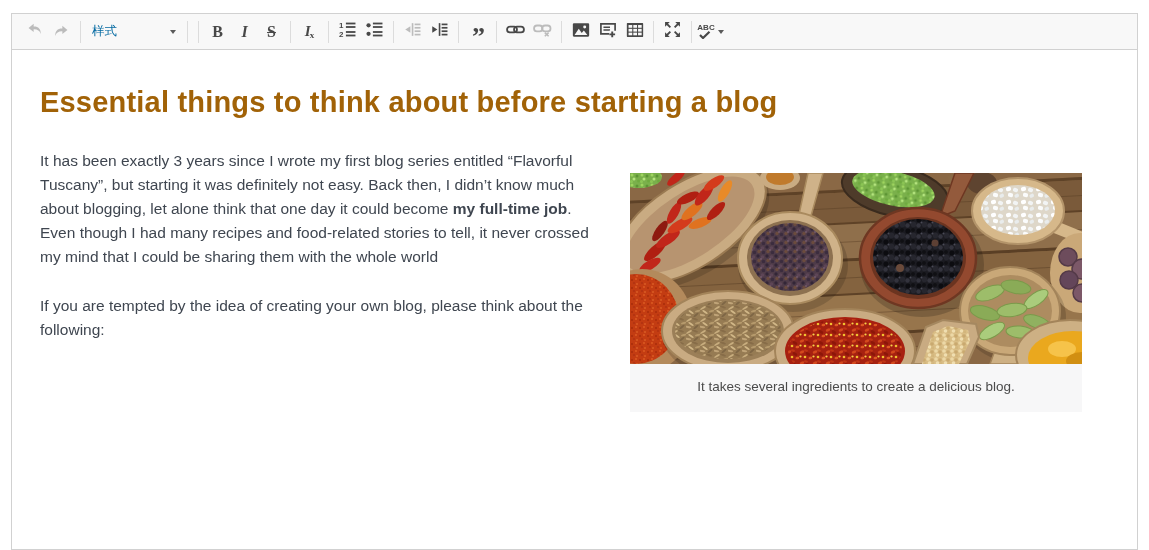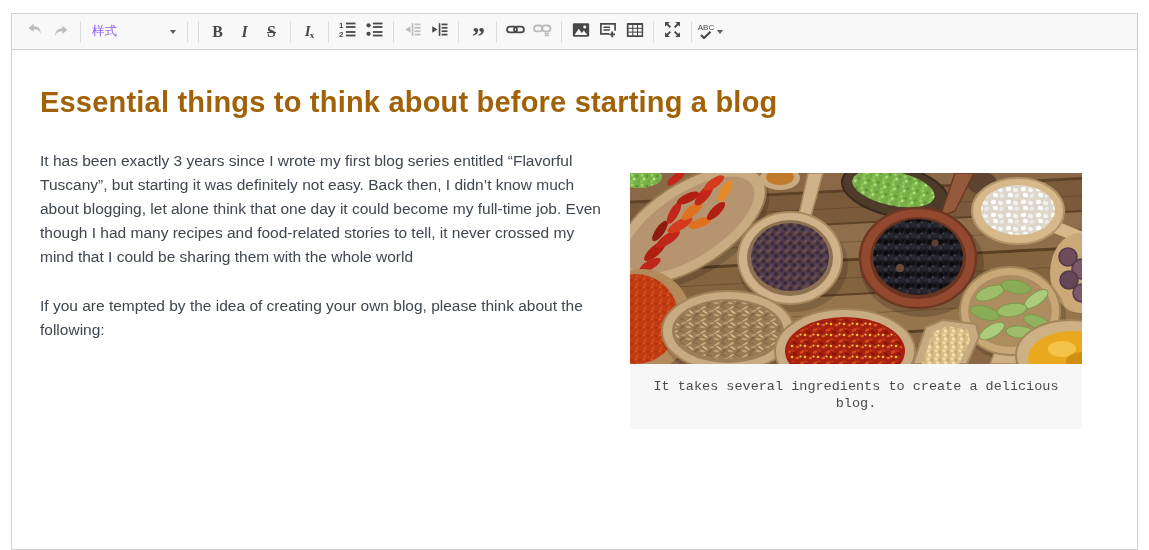--- a/index.html
+++ b/index.html
@@ -15,49 +15,49 @@
   }
   .tb-btn{
     height:28px;min-width:27px;display:flex;align-items:center;justify-content:center;
     color:#484848;cursor:pointer;border-radius:2px;flex:0 0 auto;
   }
   .tb-btn.disabled{color:#bcbcbc;cursor:default;}
   .tb-sep{width:1px;height:22px;background:#dcdcdc;margin:0 5px;flex:0 0 auto;}
   .tb-combo{
     display:flex;align-items:center;justify-content:space-between;
     width:96px;height:28px;padding:0 6px;box-sizing:border-box;
-    font-size:12.5px;color:#8b5cf6;cursor:pointer;flex:0 0 auto;
+    font-size:12.5px;color:#0369a1;cursor:pointer;flex:0 0 auto;
   }
   .caret{width:0;height:0;border-left:3.5px solid transparent;border-right:3.5px solid transparent;border-top:4px solid #5a5a5a;}
   .gl-bold{font-family:"Liberation Serif",serif;font-weight:900;font-size:16px;}
   .gl-italic{font-family:"Liberation Serif",serif;font-style:italic;font-weight:700;font-size:16px;}
   .gl-strike{font-family:"Liberation Serif",serif;font-weight:700;font-size:16px;text-decoration:line-through;}
   .gl-rf{font-family:"Liberation Serif",serif;font-style:italic;font-weight:700;font-size:15px;}
   .gl-rf-sub{font-family:"Liberation Serif",serif;font-weight:700;font-size:9px;margin:7px 0 0 -1px;}
   .gl-quote{font-family:"Liberation Serif",serif;font-weight:900;font-size:26px;transform:translateY(5px);letter-spacing:-2px;}
   .abc-box{display:flex;flex-direction:column;align-items:flex-start;line-height:1;}
-  .abc-txt{font-size:8px;font-weight:400;letter-spacing:0;}
+  .abc-txt{font-size:8px;font-weight:700;letter-spacing:0;}
   .abc-box svg{margin:-1px 0 0 2px;}
   .tb-btn .caret{margin-left:3px;}
   
   .content{
     padding:34px 55px 20px 28px;box-sizing:border-box;min-height:499px;
     color:#3f4650;font-size:15.5px;line-height:24px;cursor:text;
   }
   .content h1{
     margin:0 0 28px;font-size:29px;line-height:37px;font-weight:600;
     color:#a16207;letter-spacing:0.2px;
   }
   .content p{margin:0 0 25px;}
-  .content b{font-weight:400;}
+  .content b{font-weight:700;}
   .content a{color:#3d7ed1;text-decoration:underline;cursor:pointer;}
   .content ul{margin:0;padding:0 0 0 42px;}
   .content li{margin:0;line-height:24px;}
   figure.img-fig{
-    float:right;width:452px;margin:24px 0 16px 26px;background:#f7f7f8;font-family:Liberation Mono, monospace;
+    float:right;width:452px;margin:24px 0 16px 26px;background:#f7f7f8;
   }
   figure.img-fig svg{display:block;width:452px;height:191px;}
   figure.img-fig figcaption{
     text-align:center;font-size:13.5px;line-height:17px;color:#4b4b4b;padding:14px 10px 17px;
   }
 </style>
 </head>
 <body>
 
 <div class="editor">

